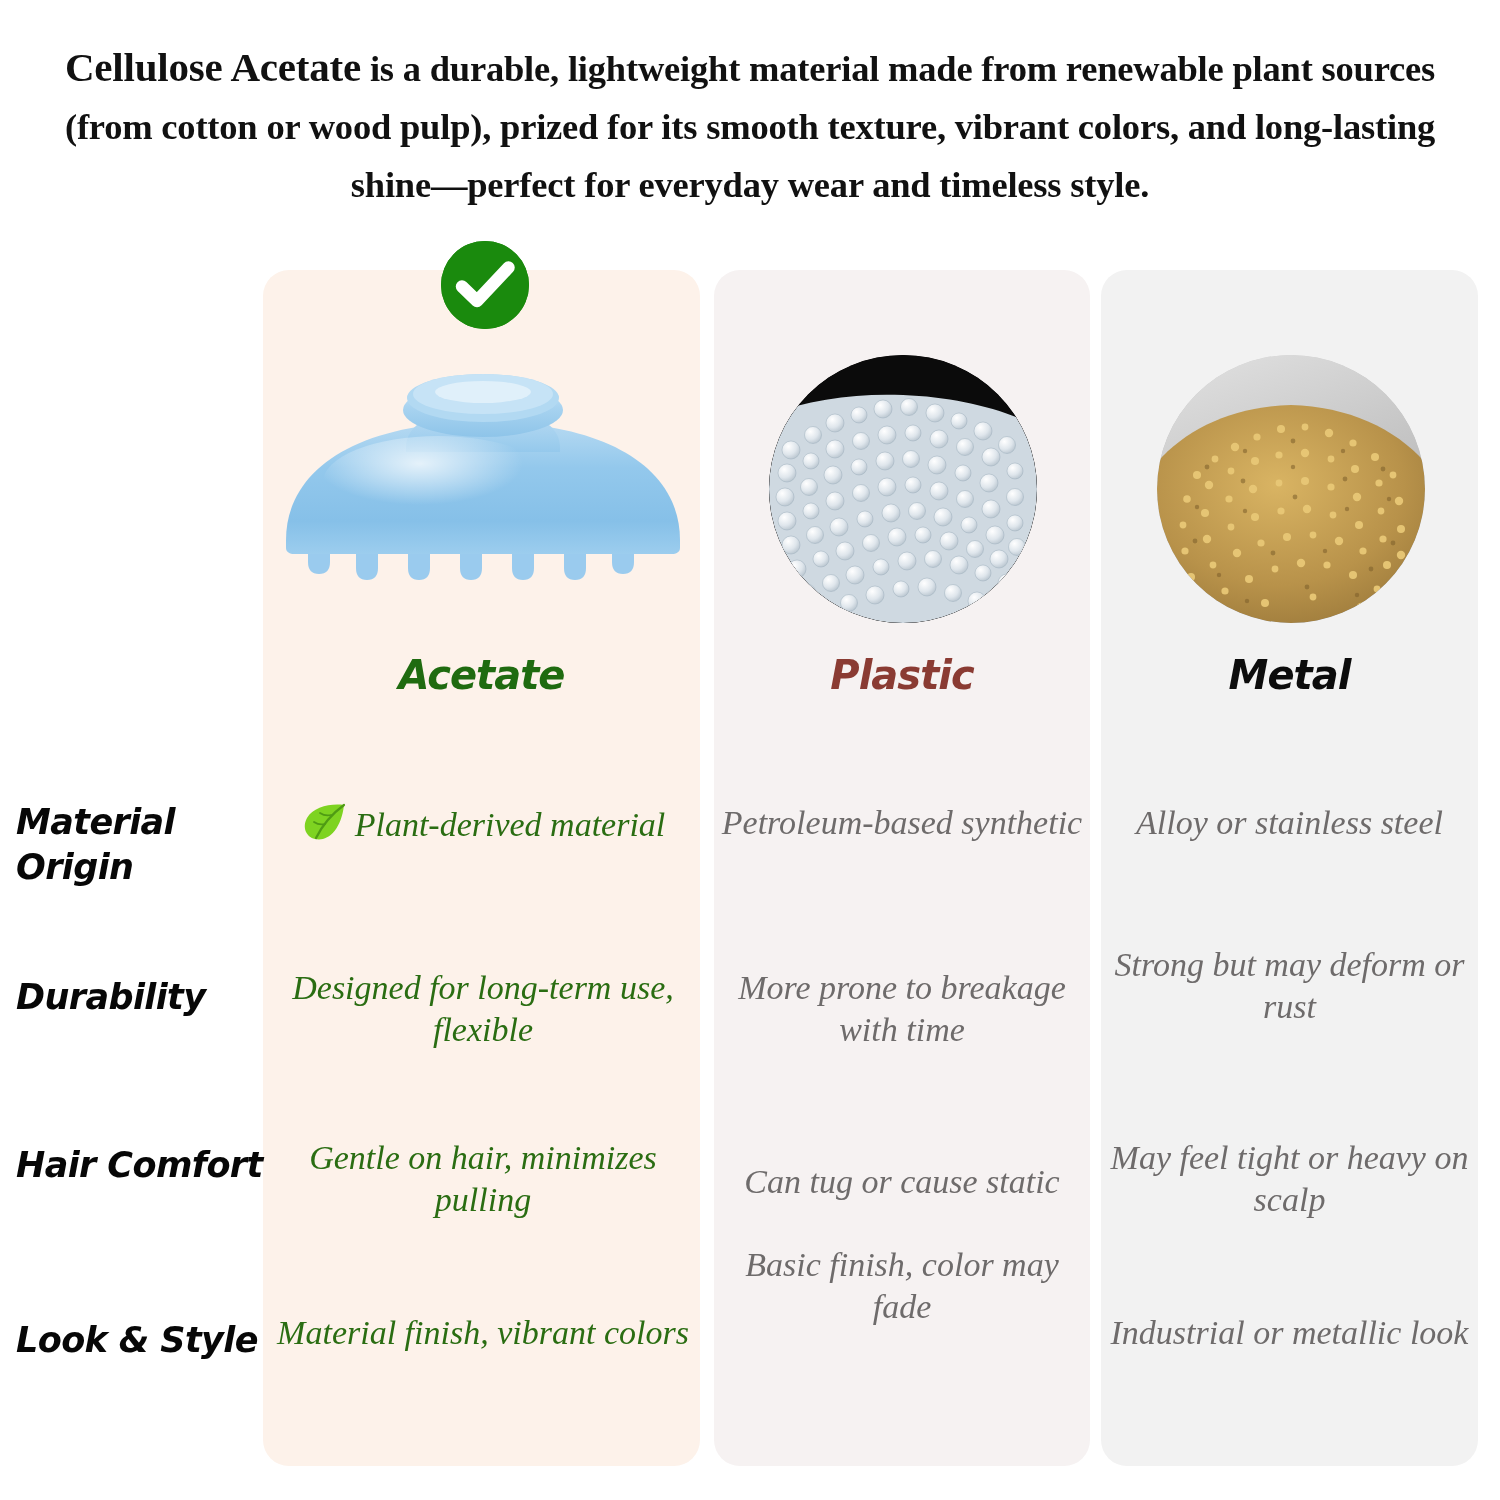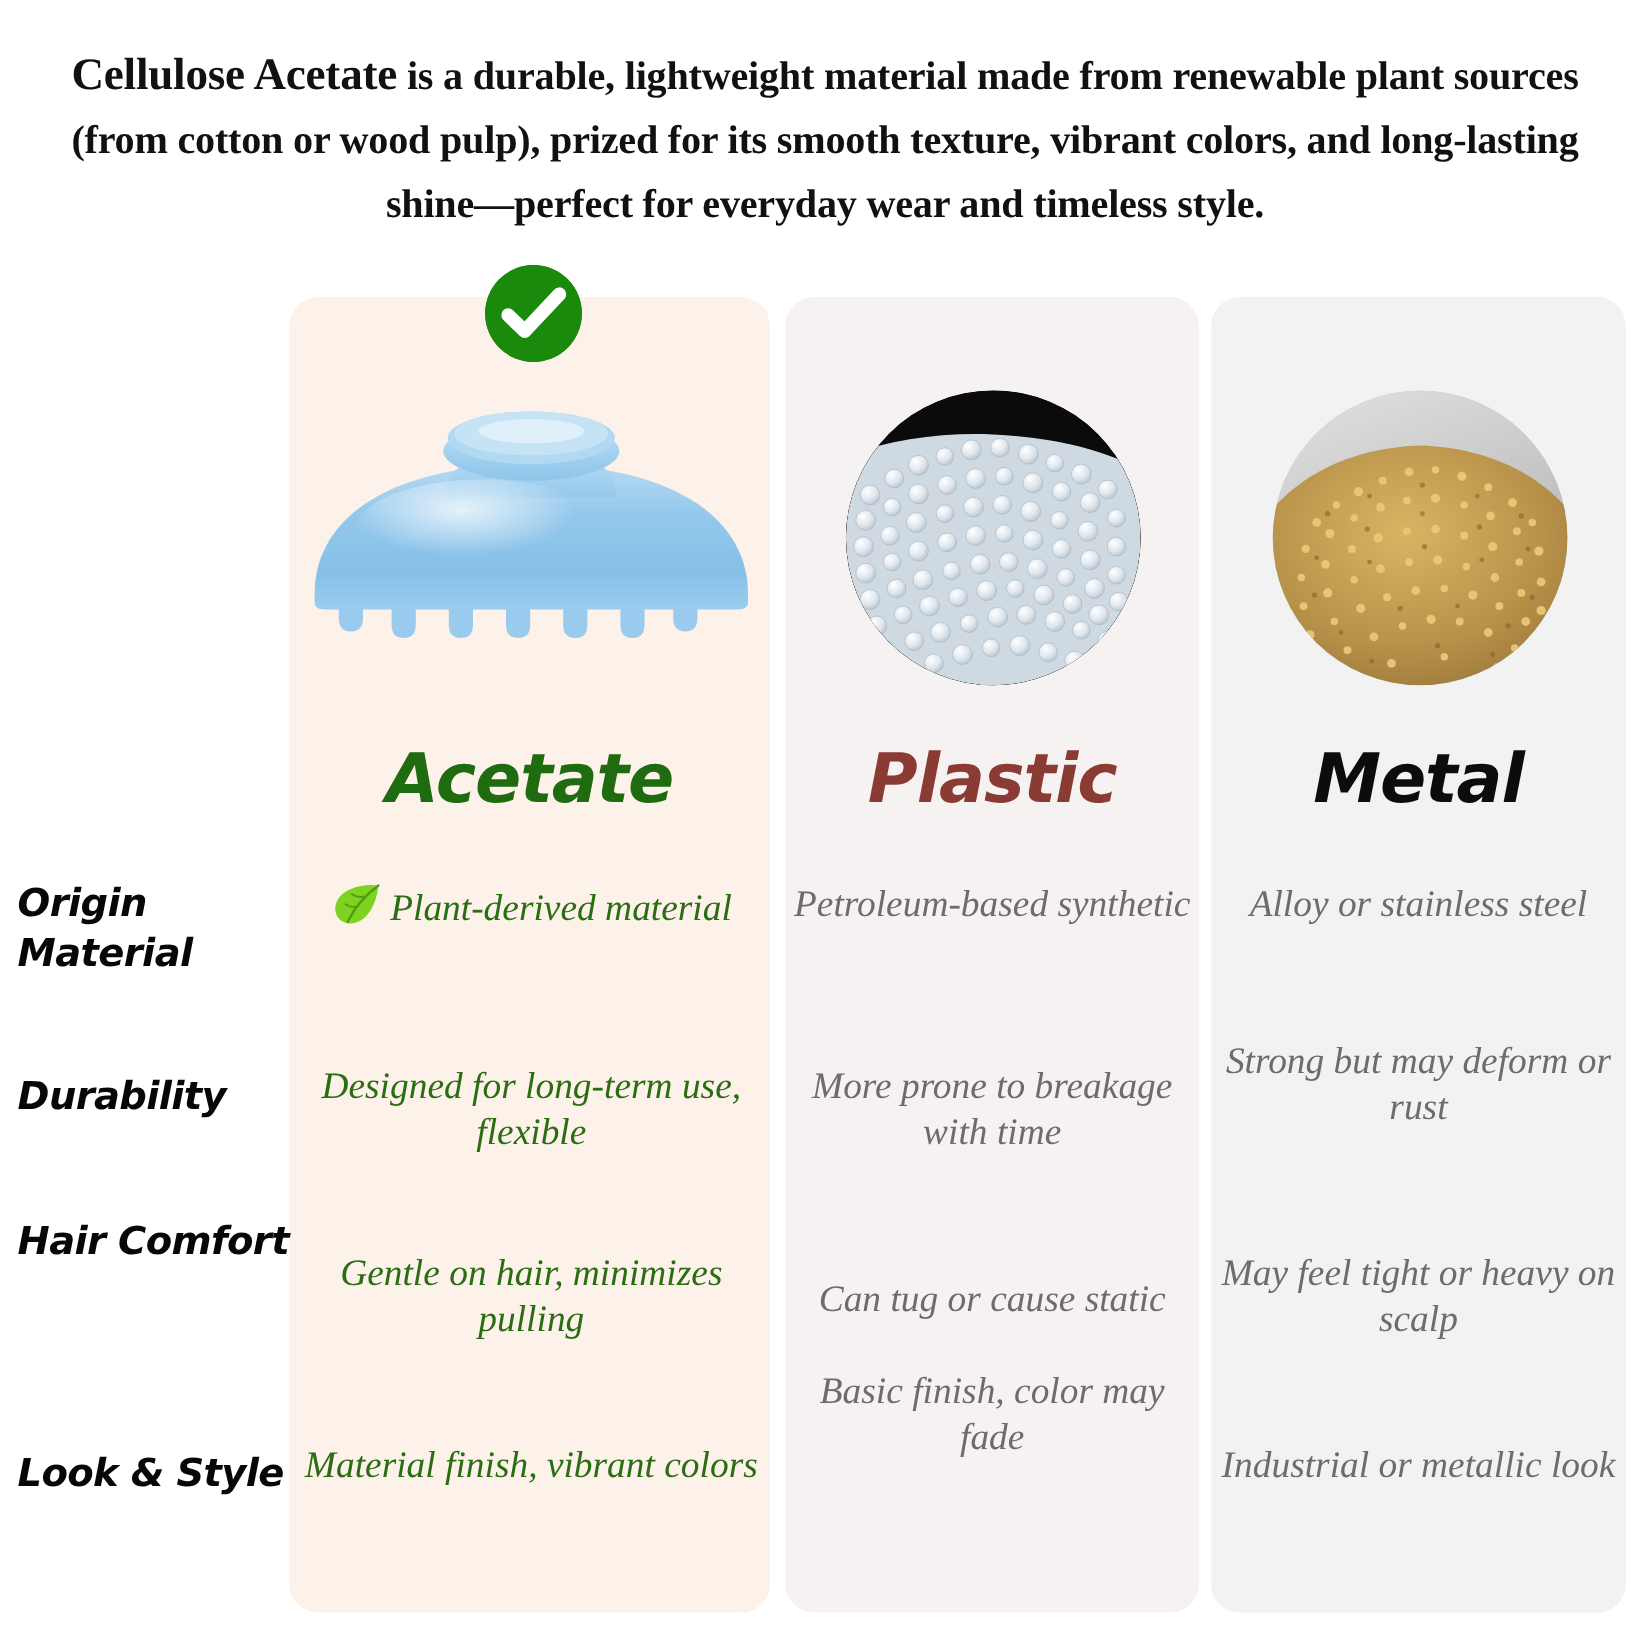--- a/index.html
+++ b/index.html
@@ -104,26 +104,26 @@
     top: 355px;
     width: 268px;
     height: 268px;
     background: linear-gradient(170deg, #d8d8d8 0%, #c2c2c2 30%, #b6b6b6 100%);
   }
   .photo-circle svg { display: block; width: 100%; height: 100%; }
 
   
   .col-title {
     position: absolute;
-    top: 671px;
+    top: 652px;
     text-align: center;
     font-family: "DejaVu Sans", sans-serif;
     font-weight: bold;
     font-style: italic;
-    font-size: 62px;
+    font-size: 40px;
     letter-spacing: -1px;
     white-space: nowrap;
   }
   #title-acetate { left: 263px; width: 437px; color: #1f6b10; }
   #title-plastic { left: 714px; width: 376px; color: #8a3b33; }
   #title-metal   { left: 1101px; width: 377px; color: #0c0c0c; }
 
   
   .row-label {
     position: absolute;
@@ -441,40 +441,40 @@
       </g>
     </g>
   </svg>
 </div>
 
 <div class="col-title" id="title-acetate">Acetate</div>
 <div class="col-title" id="title-plastic">Plastic</div>
 <div class="col-title" id="title-metal">Metal</div>
 
 <div class="row-label" style="top:800px;">
+  <div>Material</div>
   <div>Origin</div>
-  <div>Material</div>
 </div>
 <div class="cell acetate c-acetate" style="top:802px;"><span id="leaf-icon"><svg viewBox="0 0 46 40">
         <path d="M43 3 C30 1 12 5 6 16 C1 25 5 35 14 37 C26 40 40 29 43 3 Z" fill="#7ed321"></path>
         <path d="M43 3 C32 11 22 22 15 36" fill="none" stroke="#4f9b14" stroke-width="2.2" stroke-linecap="round"></path>
         <path d="M30 13 C26 14 22 13 19 11" fill="none" stroke="#4f9b14" stroke-width="1.8" stroke-linecap="round"></path>
         <path d="M24 22 C20 23 16 22 13 20" fill="none" stroke="#4f9b14" stroke-width="1.8" stroke-linecap="round"></path>
       </svg></span><span>Plant-derived material</span></div>
 <div class="cell plastic c-plastic" style="top:802px;">Petroleum-based synthetic</div>
 <div class="cell metal c-metal" style="top:802px;">Alloy or stainless steel</div>
 
 <div class="row-label" style="top:975px;">
   <div>Durability</div>
 </div>
 <div class="cell acetate c-acetate" style="top:967px;">Designed for long-term use, flexible</div>
 <div class="cell plastic c-plastic" style="top:967px;">More prone to breakage with time</div>
 <div class="cell metal c-metal" style="top:944px;">Strong but may deform or rust</div>
 
-<div class="row-label" style="top:1107px;">
+<div class="row-label" style="top:1143px;">
   <div>Hair Comfort</div>
 </div>
 <div class="cell acetate c-acetate" style="top:1137px;">Gentle on hair, minimizes pulling</div>
 <div class="cell plastic c-plastic" style="top:1137px;margin-top:24px;">Can tug or cause static</div>
 <div class="cell metal c-metal" style="top:1137px;">May feel tight or heavy on scalp</div>
 
 <div class="row-label" style="top:1318px;">
   <div>Look &amp; Style</div>
 </div>
 <div class="cell acetate c-acetate" style="top:1312px;">Material finish, vibrant colors</div>

